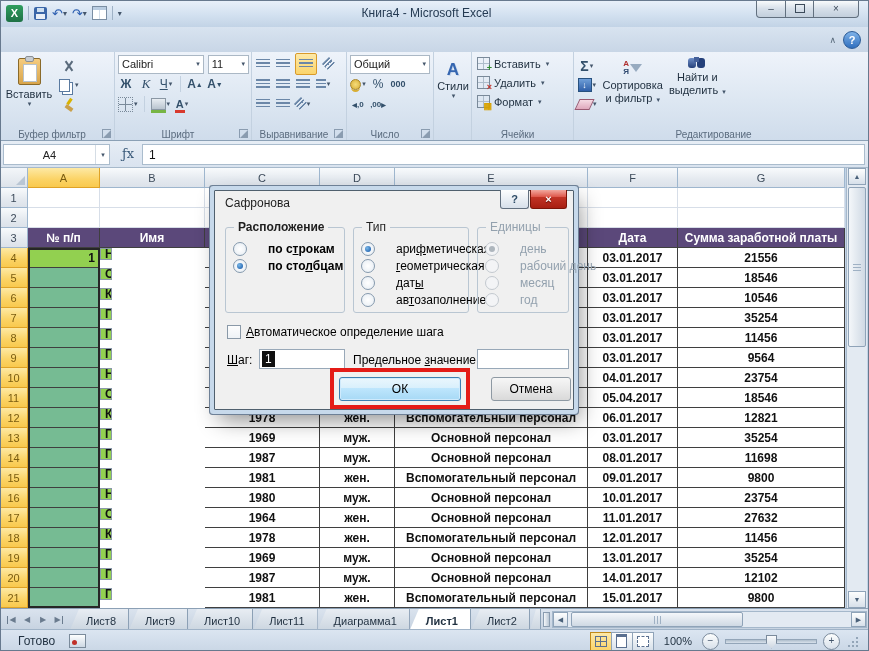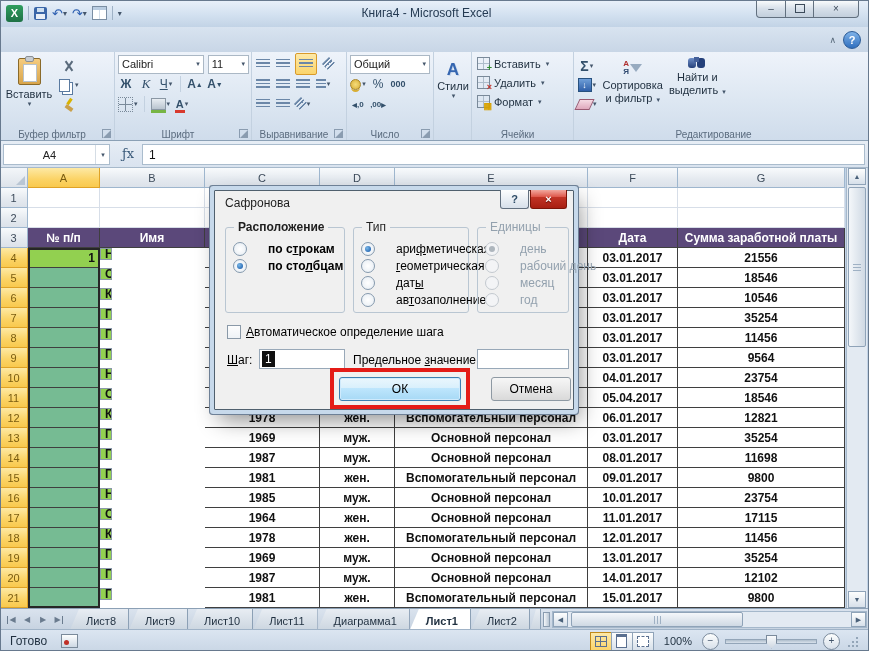--- a/index.html
+++ b/index.html
@@ -170,21 +170,21 @@
   .hscroll{position:relative;flex:1;margin:2px 2px 2px 0;background:#e3eaf2;border:1px solid #a5b8cb;}
   .hbtn{position:absolute;top:0;bottom:0;width:15px;background:linear-gradient(#fdfefe,#d7e0ea);border:1px solid #8fa3b8;
         display:flex;align-items:center;justify-content:center;color:#4a617a;font-size:7px;box-sizing:border-box;}
   .hthumb{position:absolute;left:18px;top:0;bottom:0;width:170px;background:linear-gradient(#f4f7fa,#cfd9e4);
           border:1px solid #8fa3b8;border-radius:2px;display:flex;align-items:center;justify-content:center;}
   .griph{width:7px;height:8px;background:repeating-linear-gradient(90deg,#9fb1c4 0 1px,transparent 1px 3px);}
 
   
   .statusbar{position:absolute;left:0;top:629px;width:869px;height:22px;background:linear-gradient(#dbe5f1,#c9d6e5);
              border-top:1px solid #a0b3c7;display:flex;align-items:center;z-index:1;}
-  .ready{margin-left:10px;color:#1f2f3f;font-size:12px;}
+  .ready{margin-left:18px;color:#1f2f3f;font-size:12px;}
   .macroic{margin-left:14px;width:15px;height:12px;background:linear-gradient(#fdfefe,#cdd8e4);border:1px solid #7a8a9a;position:relative;}
   .macroic::after{content:'';position:absolute;left:2px;bottom:2px;width:5px;height:5px;border-radius:50%;background:#c03028;}
   .sright{margin-left:auto;display:flex;align-items:center;gap:6px;padding-right:10px;}
   .views{display:flex;}
   .vb{width:20px;height:17px;border:1px solid #8fa3b8;margin-left:-1px;background:linear-gradient(#fdfefe,#d7e0ea);
       display:flex;align-items:center;justify-content:center;}
   .vb.on{background:linear-gradient(#fde9a8,#fbd46b);border-color:#c08a1a;}
   .vic1{width:10px;height:9px;border:1px solid #5a7090;background-image:linear-gradient(#5a7090,#5a7090),linear-gradient(#5a7090,#5a7090);
         background-size:1px 100%,100% 1px;background-repeat:no-repeat;background-position:center,center;}
   .vic2{width:9px;height:10px;border:1px solid #5a7090;background:#fff;border-top-width:3px;}
@@ -647,33 +647,33 @@
     <div class="cell ca"></div>
     <div class="cell cb">Попова М. Д.</div>
     <div class="cell">1981</div>
     <div class="cell">жен.</div>
     <div class="cell">Вспомогательный персонал</div>
     <div class="cell">09.01.2017</div>
     <div class="cell">9800</div>
     <div class="rowh sel">16</div>
     <div class="cell ca"></div>
     <div class="cell cb">Николаев А. Д.</div>
-    <div class="cell">1985</div>
+    <div class="cell">1980</div>
     <div class="cell">муж.</div>
     <div class="cell">Основной персонал</div>
     <div class="cell">10.01.2017</div>
     <div class="cell">23754</div>
     <div class="rowh sel">17</div>
     <div class="cell ca"></div>
     <div class="cell cb">Сафронова В. М.</div>
     <div class="cell">1964</div>
     <div class="cell">жен.</div>
     <div class="cell">Основной персонал</div>
     <div class="cell">11.01.2017</div>
-    <div class="cell">17115</div>
+    <div class="cell">27632</div>
     <div class="rowh sel">18</div>
     <div class="cell ca"></div>
     <div class="cell cb">Коваль Л. П.</div>
     <div class="cell">1978</div>
     <div class="cell">жен.</div>
     <div class="cell">Вспомогательный персонал</div>
     <div class="cell">12.01.2017</div>
     <div class="cell">11456</div>
     <div class="rowh sel">19</div>
     <div class="cell ca"></div>

